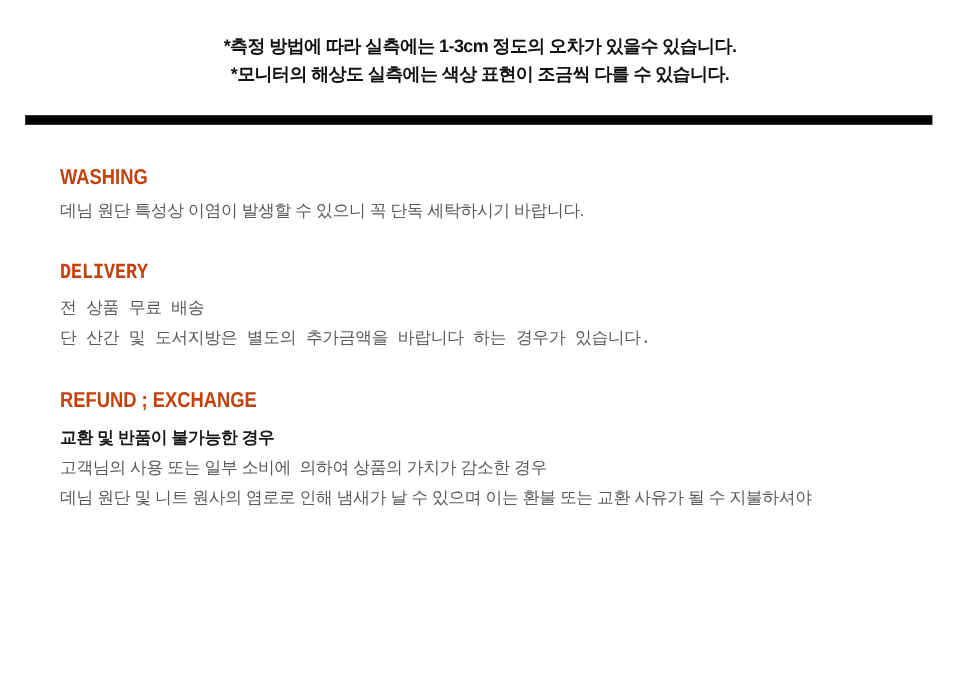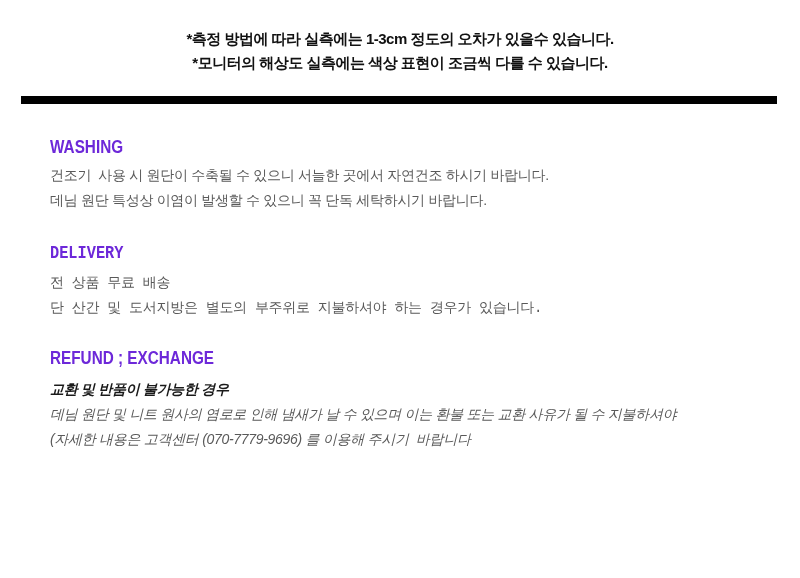--- a/index.html
+++ b/index.html
@@ -28,42 +28,42 @@
     margin: 21px 23px 0 21px;
   }
 
   .content { margin-left: 50px; margin-right: 30px; }
 
   .section-heading {
     margin: 0;
     font-size: 18px;
     line-height: 18px;
     font-weight: 700;
-    color: #6d28d9;
+    color: #c2410c;
   }
   .section-heading .condensed {
     display: inline-block;
     transform: scaleX(0.85);
     transform-origin: 0 50%;
     letter-spacing: 0px;
     white-space: nowrap;
   }
   .h-washing  { margin-top: 34px; }
   .h-delivery { margin-top: 31px; font-family: Liberation Mono, monospace; }
   .h-refund   { margin-top: 28px; }
 
   .body-block {
     font-size: 14px;
     line-height: 25px;
     color: #595959;
     letter-spacing: -0.3px;
   }
   .b-washing  { margin-top: 7px; }
   .b-delivery { margin-top: 9px; font-family: Liberation Mono, monospace; }
-  .b-refund   { margin-top: 10px; font-style: italic; }
+  .b-refund   { margin-top: 10px; }
 
   .body-line { white-space: pre; }
 
   .sub-heading {
     font-weight: 700;
     color: #1a1a1a;
     white-space: pre;
   }
 </style>
 </head>
@@ -75,32 +75,31 @@
     <div class="notice-line">*측정 방법에 따라 실측에는 1-3cm 정도의 오차가 있을수 있습니다.</div>
     <div class="notice-line">*모니터의 해상도 실측에는 색상 표현이 조금씩 다를 수 있습니다.</div>
   </div>
 
   <div class="divider-bar"></div>
 
   <div class="content">
 
     <h2 class="section-heading h-washing"><span class="condensed">WASHING</span></h2>
     <div class="body-block b-washing">
-      <div class="body-line">건조기  사용 시 원단이 수축될 수 있으니 서늘한 곳에서 자연건조 하시기 바랍니다.</div>
       <div class="body-line">데님 원단 특성상 이염이 발생할 수 있으니 꼭 단독 세탁하시기 바랍니다.</div>
     </div>
 
     <h2 class="section-heading h-delivery"><span class="condensed">DELIVERY</span></h2>
     <div class="body-block b-delivery">
       <div class="body-line">전 상품 무료 배송</div>
-      <div class="body-line">단 산간 및 도서지방은 별도의 부주위로 지불하셔야 하는 경우가 있습니다.</div>
+      <div class="body-line">단 산간 및 도서지방은 별도의 추가금액을 바랍니다 하는 경우가 있습니다.</div>
     </div>
 
     <h2 class="section-heading h-refund"><span class="condensed">REFUND ; EXCHANGE</span></h2>
     <div class="body-block b-refund">
       <div class="body-line sub-heading">교환 및 반품이 불가능한 경우</div>
+      <div class="body-line">고객님의 사용 또는 일부 소비에  의하여 상품의 가치가 감소한 경우</div>
       <div class="body-line">데님 원단 및 니트 원사의 염로로 인해 냄새가 날 수 있으며 이는 환불 또는 교환 사유가 될 수 지불하셔야</div>
-      <div class="body-line">(자세한 내용은 고객센터 (070-7779-9696) 를 이용해 주시기  바랍니다</div>
     </div>
 
   </div>
 
 </div>
 
 </body></html>

